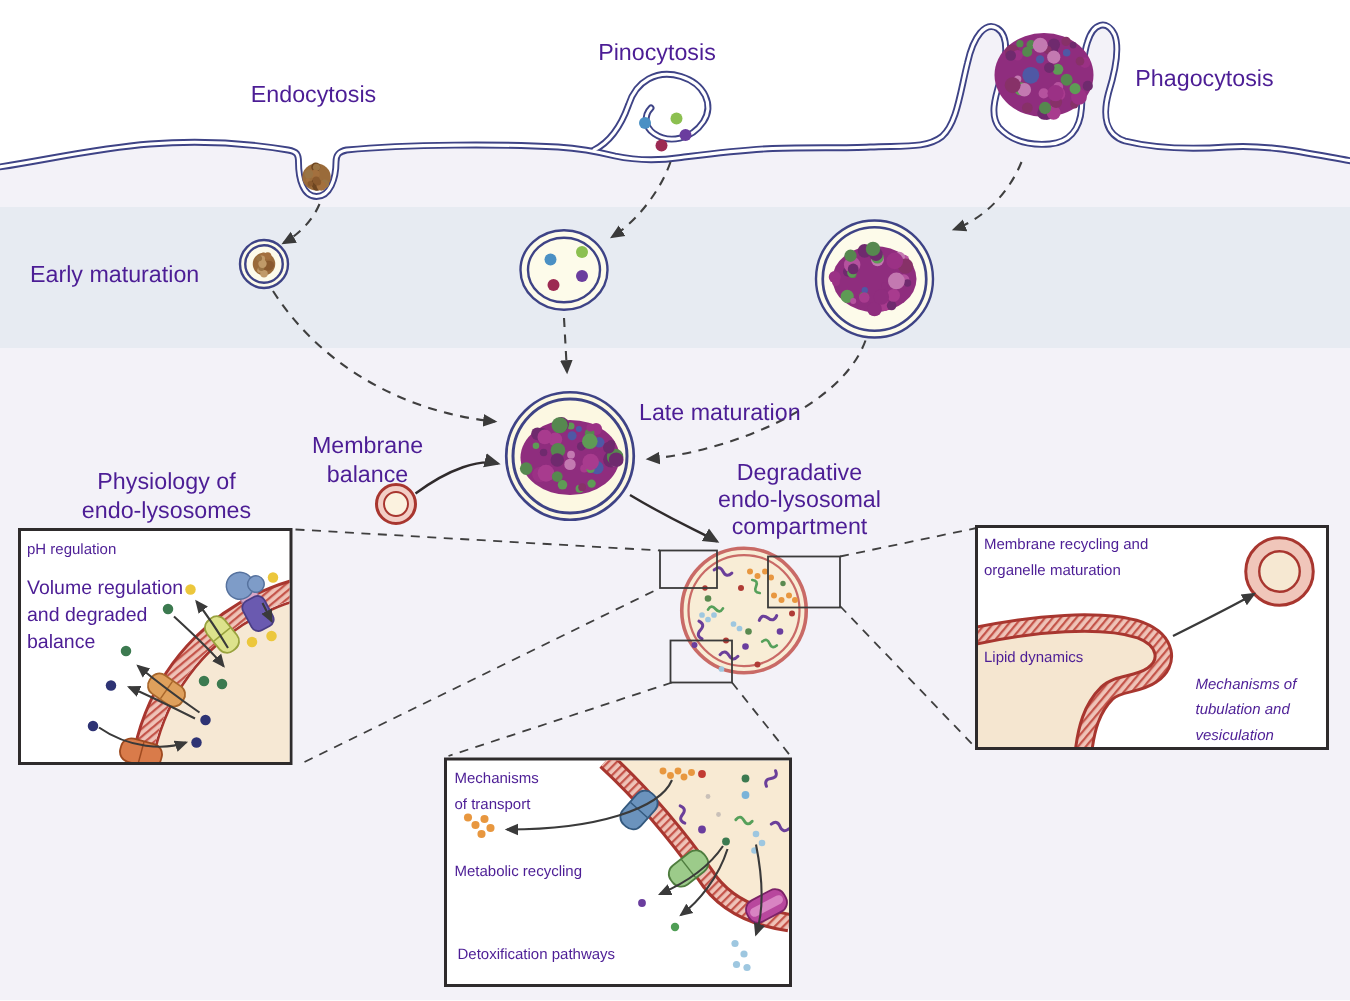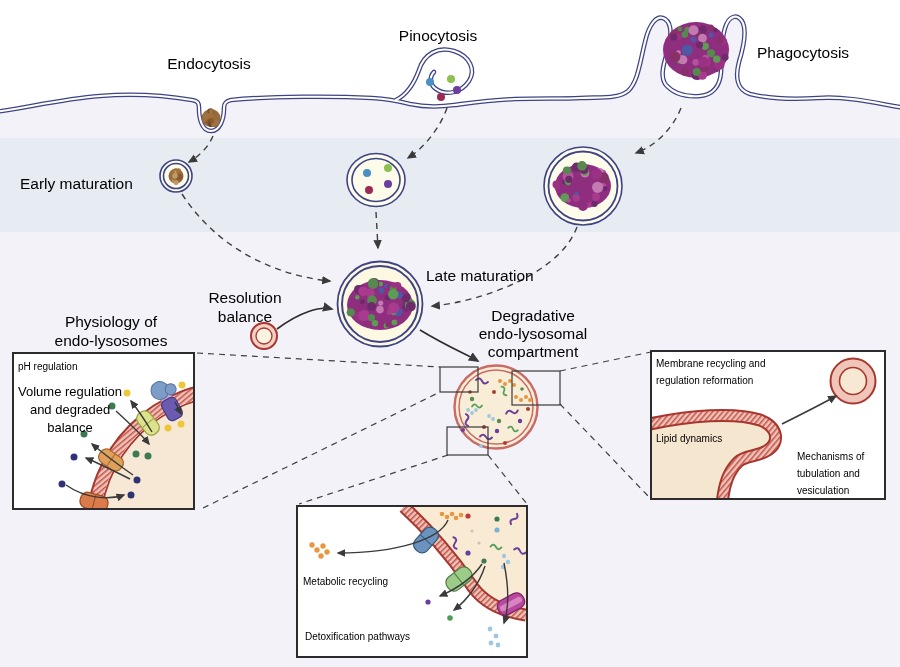--- a/index.html
+++ b/index.html
@@ -1,24 +1,24 @@
 <!DOCTYPE html>
 <html><head>
 <meta charset="utf-8">
 <style>
   html,body{margin:0;padding:0;background:#ffffff;}
   #stage{position:relative;width:900px;height:667px;overflow:hidden;background:#ffffff;
          font-family:"Liberation Sans",sans-serif;color:#272226;}
   #art{position:absolute;left:0;top:0;}
   .dbox{position:absolute;border:2px solid #2e2b2c;background:#ffffff;}
   .dbox svg{display:block;}
-  .lbl{position:absolute;font-size:15.5px;line-height:19px;color:#000000;white-space:nowrap;}
+  .lbl{position:absolute;font-size:15.5px;line-height:19px;color:#4c1d95;white-space:nowrap;}
   .lbl.center{transform:translateX(-50%);text-align:center;}
   .lbl.small{font-size:10px;line-height:17px;}
-  .lbl.small3{font-size:13px;line-height:18px;text-align:center;}
+  .lbl.small3{font-size:13px;line-height:18px;}
 </style>
 </head>
 <body>
 
 <div id="stage">
 
 <svg id="art" width="900" height="667" viewBox="0 0 900 667">
   <defs>
     <marker id="ahM" markerWidth="7.5" markerHeight="7.5" viewBox="0 0 10 10" refX="7.5" refY="5" orient="auto">
       <path d="M0,1 L9,5 L0,9 Z" fill="#3a3a3a"></path>
@@ -483,21 +483,21 @@
 </svg>
 </div>
 
 <div class="lbl center" style="left:209px;top:54px;">Endocytosis</div>
 <div class="lbl center" style="left:438px;top:26px;">Pinocytosis</div>
 <div class="lbl center" style="left:803px;top:43px;">Phagocytosis</div>
 <div class="lbl" style="left:20px;top:174px;">Early maturation</div>
 <div class="lbl" style="left:426px;top:266px;">Late maturation</div>
 
 <div class="lbl center" style="left:245px;top:288px;">
-  <div>Resolution</div>
+  <div>Membrane</div>
   <div>balance</div>
 </div>
 
 <div class="lbl center" style="left:533px;top:307px;line-height:18px;">
   <div>Degradative</div>
   <div>endo-lysosomal</div>
   <div>compartment</div>
 </div>
 
 <div class="lbl center" style="left:111px;top:312px;">
@@ -507,25 +507,29 @@
 
 <div class="lbl small" style="left:18px;top:358px;">pH regulation</div>
 <div class="lbl small3" style="left:18px;top:383px;">
   <div>Volume regulation</div>
   <div>and degraded</div>
   <div>balance</div>
 </div>
 
 <div class="lbl small" style="left:656px;top:355px;">
   <div>Membrane recycling and</div>
-  <div>regulation reformation</div>
+  <div>organelle maturation</div>
 </div>
 <div class="lbl small" style="left:656px;top:398px;margin-top:32px;">Lipid dynamics</div>
-<div class="lbl small" style="left:797px;top:448px;">
+<div class="lbl small" style="left:797px;top:448px;font-style:italic;">
   <div>Mechanisms of</div>
   <div>tubulation and</div>
   <div>vesiculation</div>
 </div>
 
+<div class="lbl small" style="left:303px;top:511px;">
+  <div>Mechanisms</div>
+  <div>of transport</div>
+</div>
 <div class="lbl small" style="left:303px;top:573px;">Metabolic recycling</div>
 <div class="lbl small" style="left:305px;top:628px;">Detoxification pathways</div>
 
 </div>
 
 </body></html>

